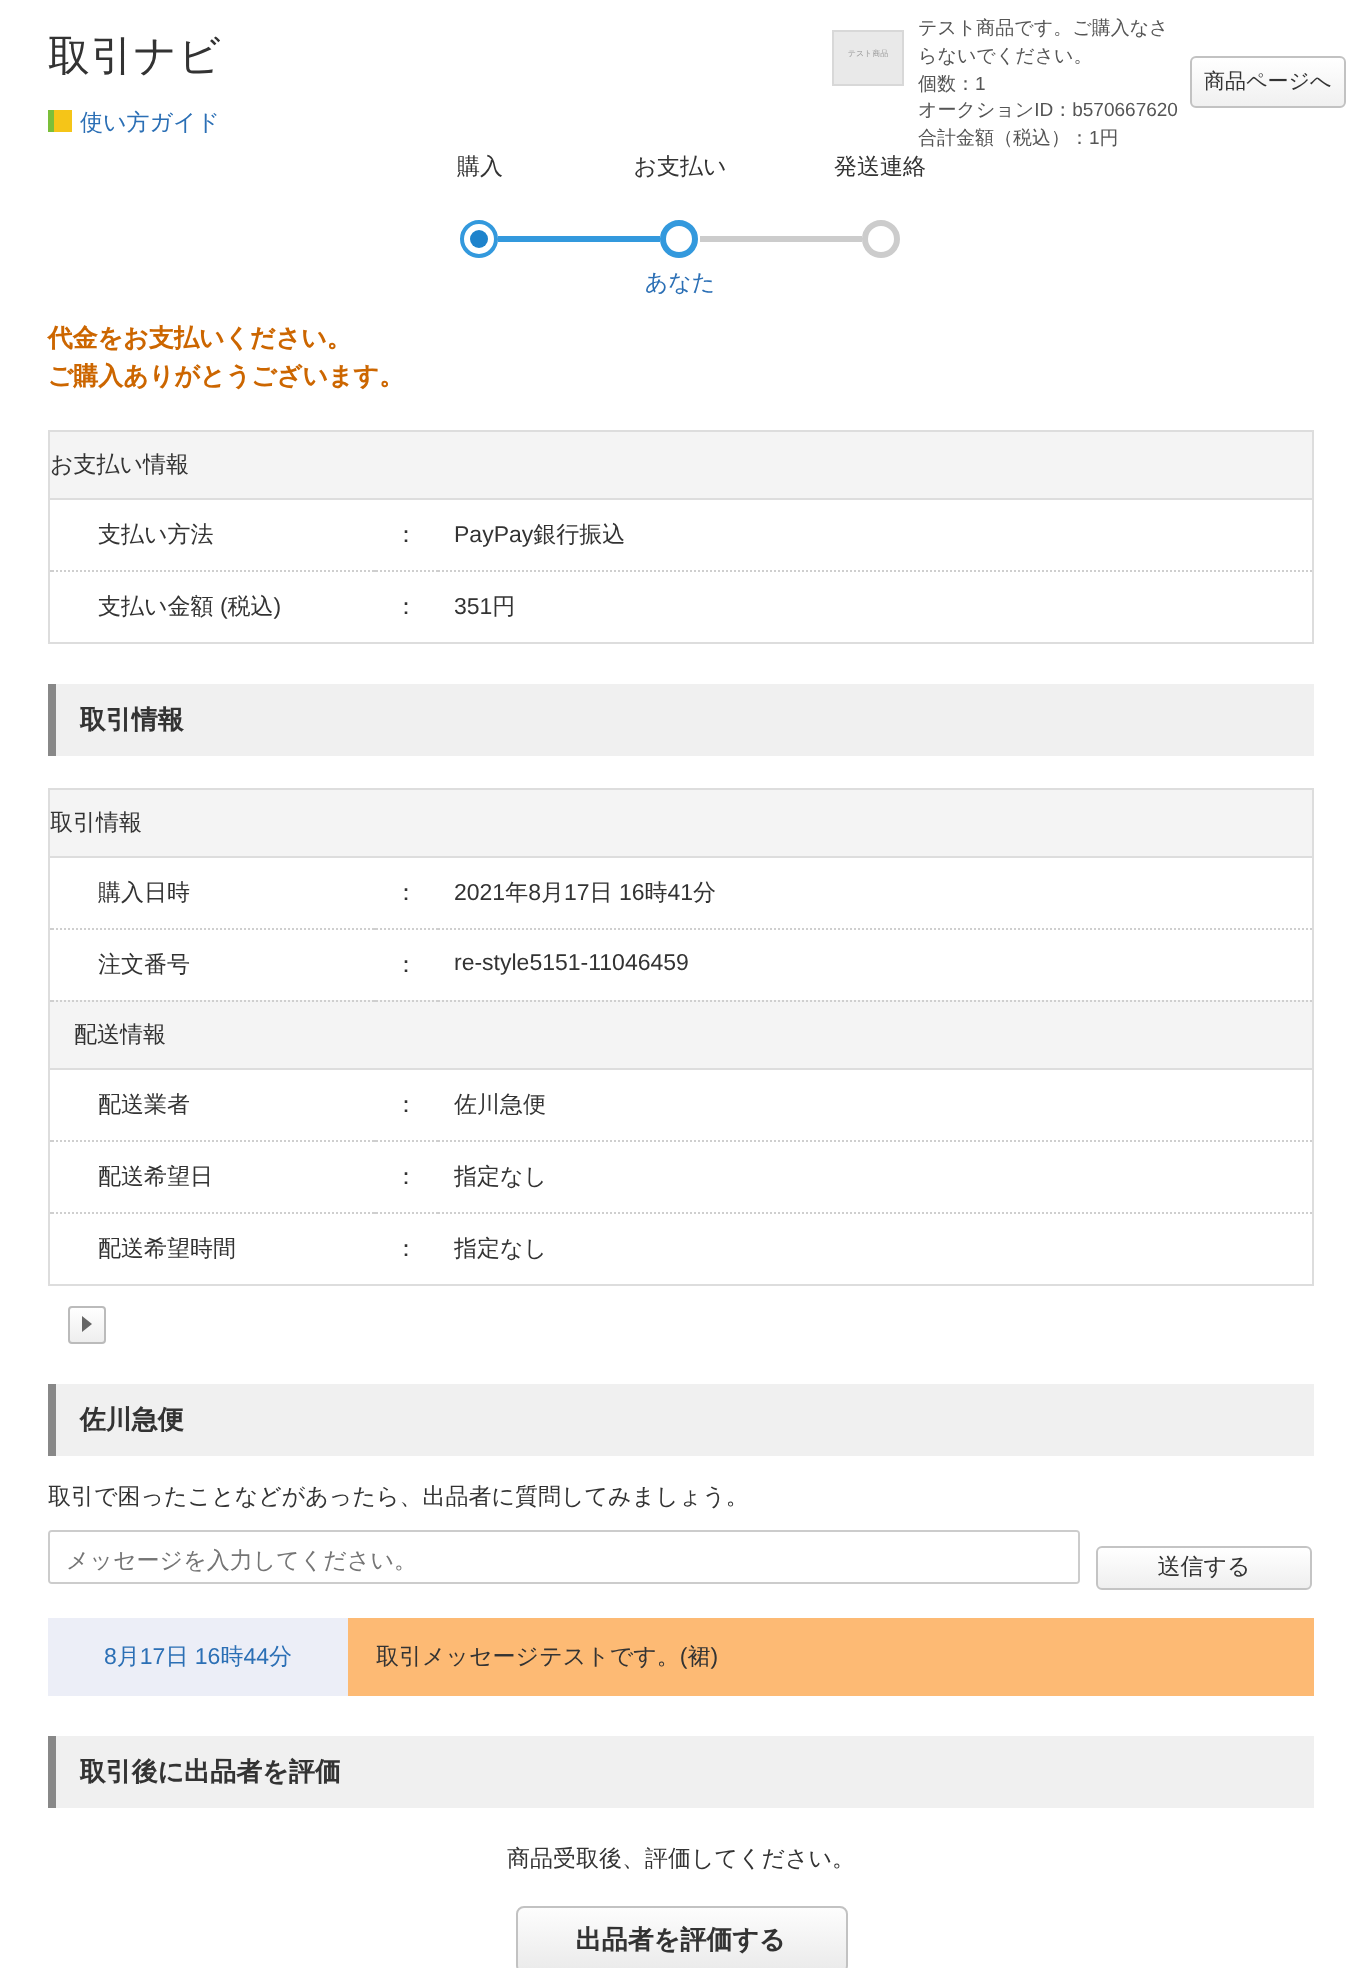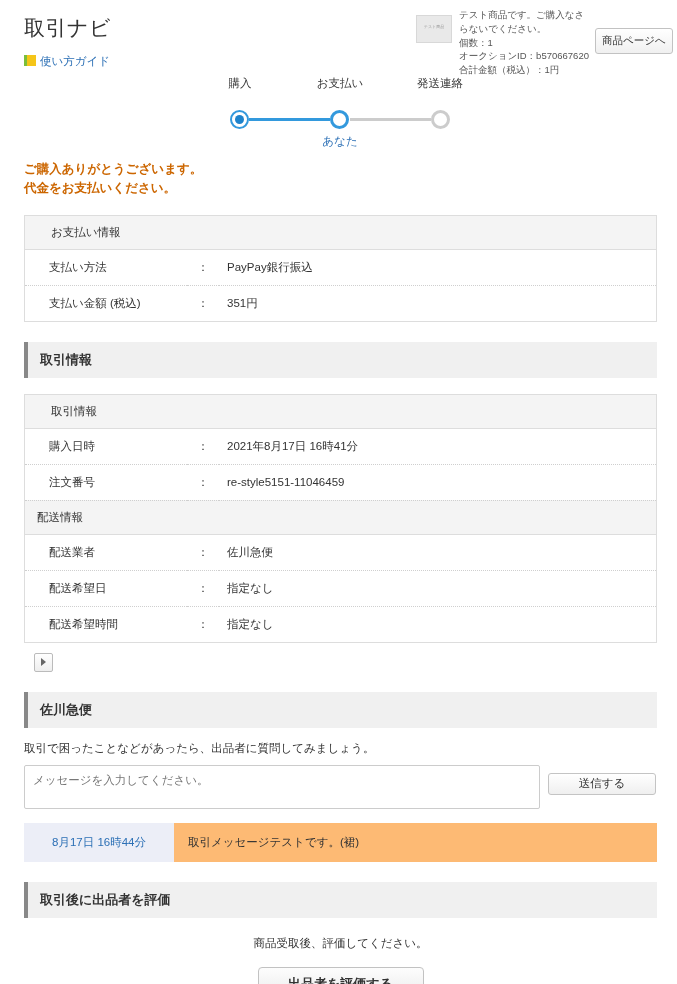--- a/index.html
+++ b/index.html
@@ -188,21 +188,21 @@
     width: 633px;
     margin-top: 16px;
     background: #fff;
   }
   .info-table th.caption {
     background: #f4f4f4;
     text-align: left;
     font-weight: normal;
     font-size: 11.5px;
     color: #333;
-    padding: 9px 26px;
+    padding: 9px 0;
     border-bottom: 1px solid #dddddd;
   }
   .info-table td {
     padding: 10px 8px;
     font-size: 11.5px;
     color: #333;
     border-bottom: 1px dotted #cfcfcf;
     background: #fff;
   }
   .info-table tr:last-child td { border-bottom: none; }
@@ -264,21 +264,21 @@
     color: #333;
   }
   .msg-row {
     margin: 9px 0 0 24px;
     display: flex;
     align-items: flex-start;
     width: 633px;
   }
   .msg-input {
     width: 516px;
-    height: 44px;
+    height: 27px;
     border: 1px solid #cccccc;
     border-radius: 2px;
     font-family: "Liberation Sans", sans-serif;
     font-size: 11.5px;
     color: #999;
     padding: 7px 8px;
     resize: none;
     box-sizing: border-box;
     background: #fff;
   }
@@ -376,22 +376,22 @@
     <div class="step-line line-2"></div>
 
     <div class="step-circle circle-done c1"></div>
     <div class="step-circle circle-current c2"></div>
     <div class="step-circle circle-todo c3"></div>
 
     <div class="you-label">あなた</div>
   </div>
 
   <div class="notice">
+    <div>代金をお支払いください。</div>
     <div>ご購入ありがとうございます。</div>
-    <div>代金をお支払いください。</div>
   </div>
 
   <div class="block">
     <table class="info-table">
       <tbody>
           <tr>
             <th class="caption" colspan="3">お支払い情報</th>
           </tr>
       <tr>
         <td class="col-label">支払い方法</td>

